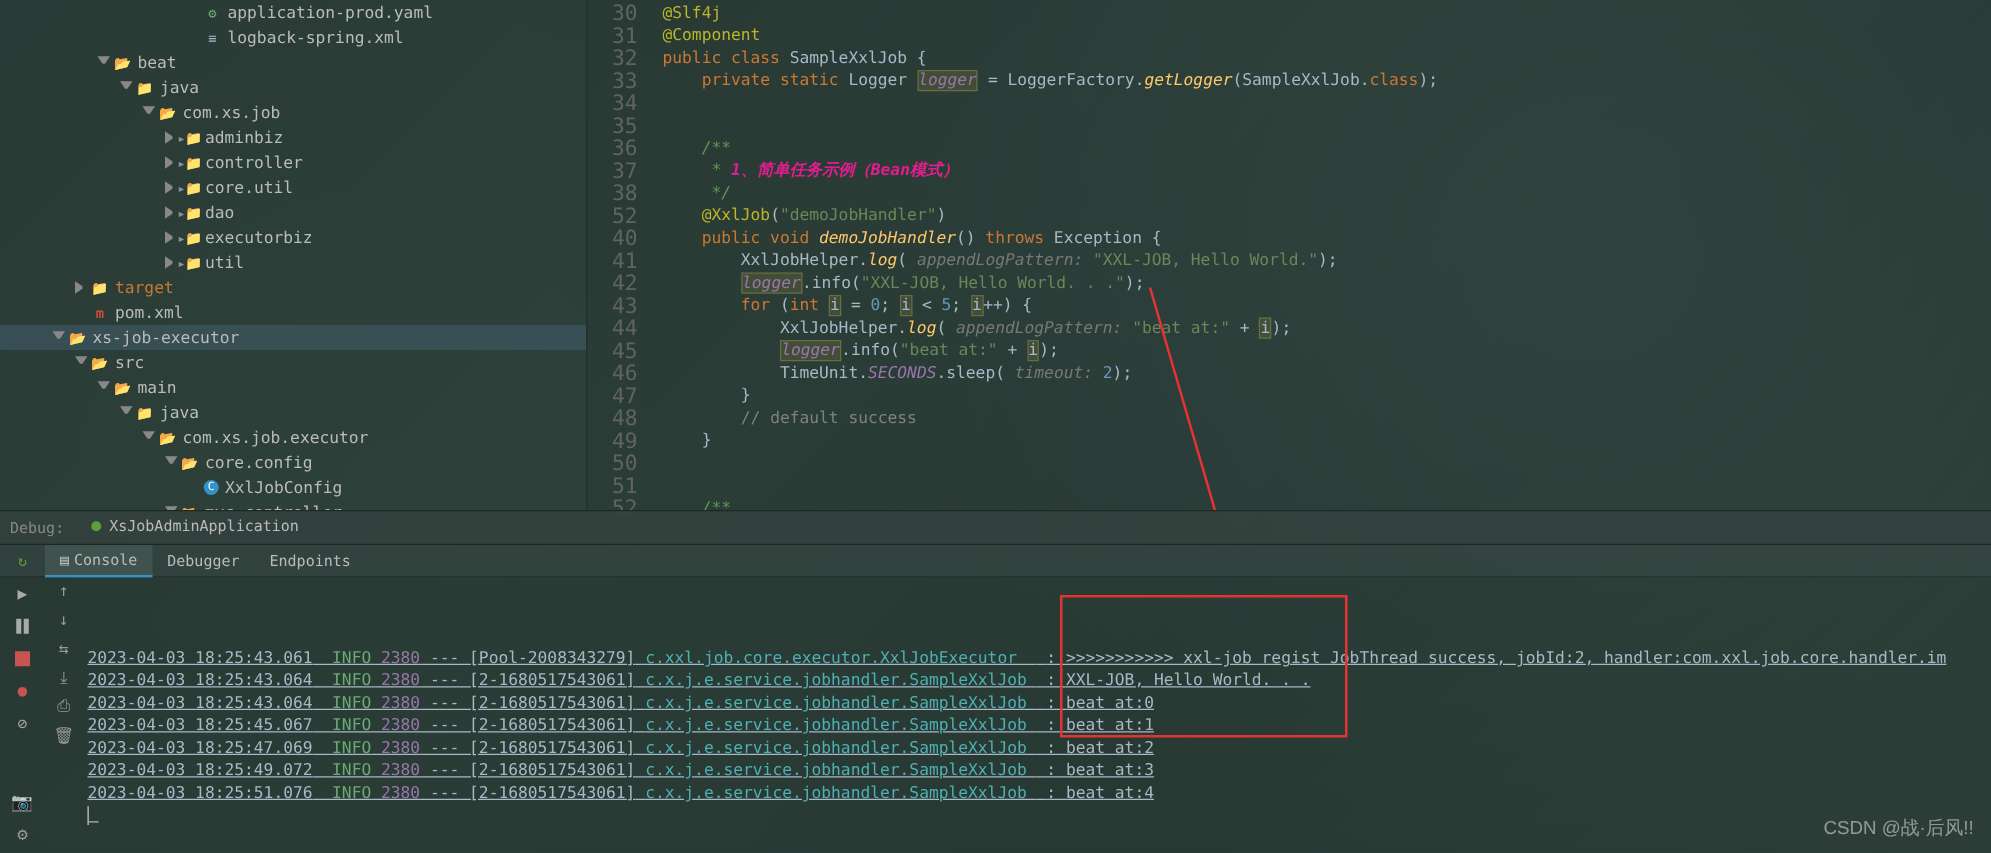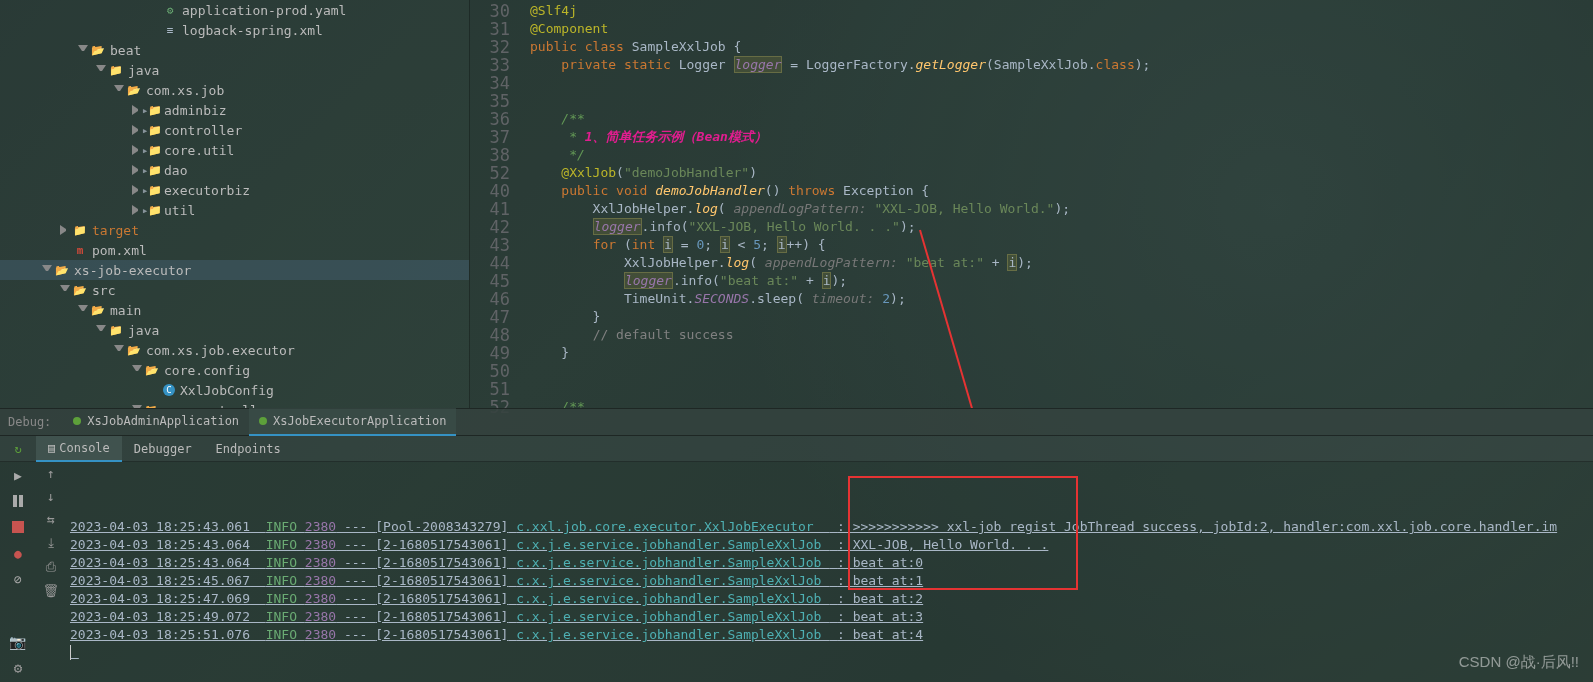--- a/index.html
+++ b/index.html
@@ -348,24 +348,20 @@
   </div>
 </div>
 
 <div class="debug-bar">
   <span class="debug-label">Debug:</span>
   <div id="debug-tabs" style="display:flex;">
       <div class="debug-tab">
         <span class="run-dot"></span>
         <span>XsJobAdminApplication</span>
       </div>
-      <div class="debug-tab active">
-        <span class="run-dot"></span>
-        <span>XsJobExecutorApplication</span>
-      </div>
     </div>
 </div>
 
 <div class="tool-tabs">
   <div class="side-btns">
     <span style="color:#5da03a;">↻</span>
   </div>
   <div id="tool-tabs-c" style="display:flex;">
       <div class="tool-tab active">
         <span style="margin-right:4px;">▤</span>

